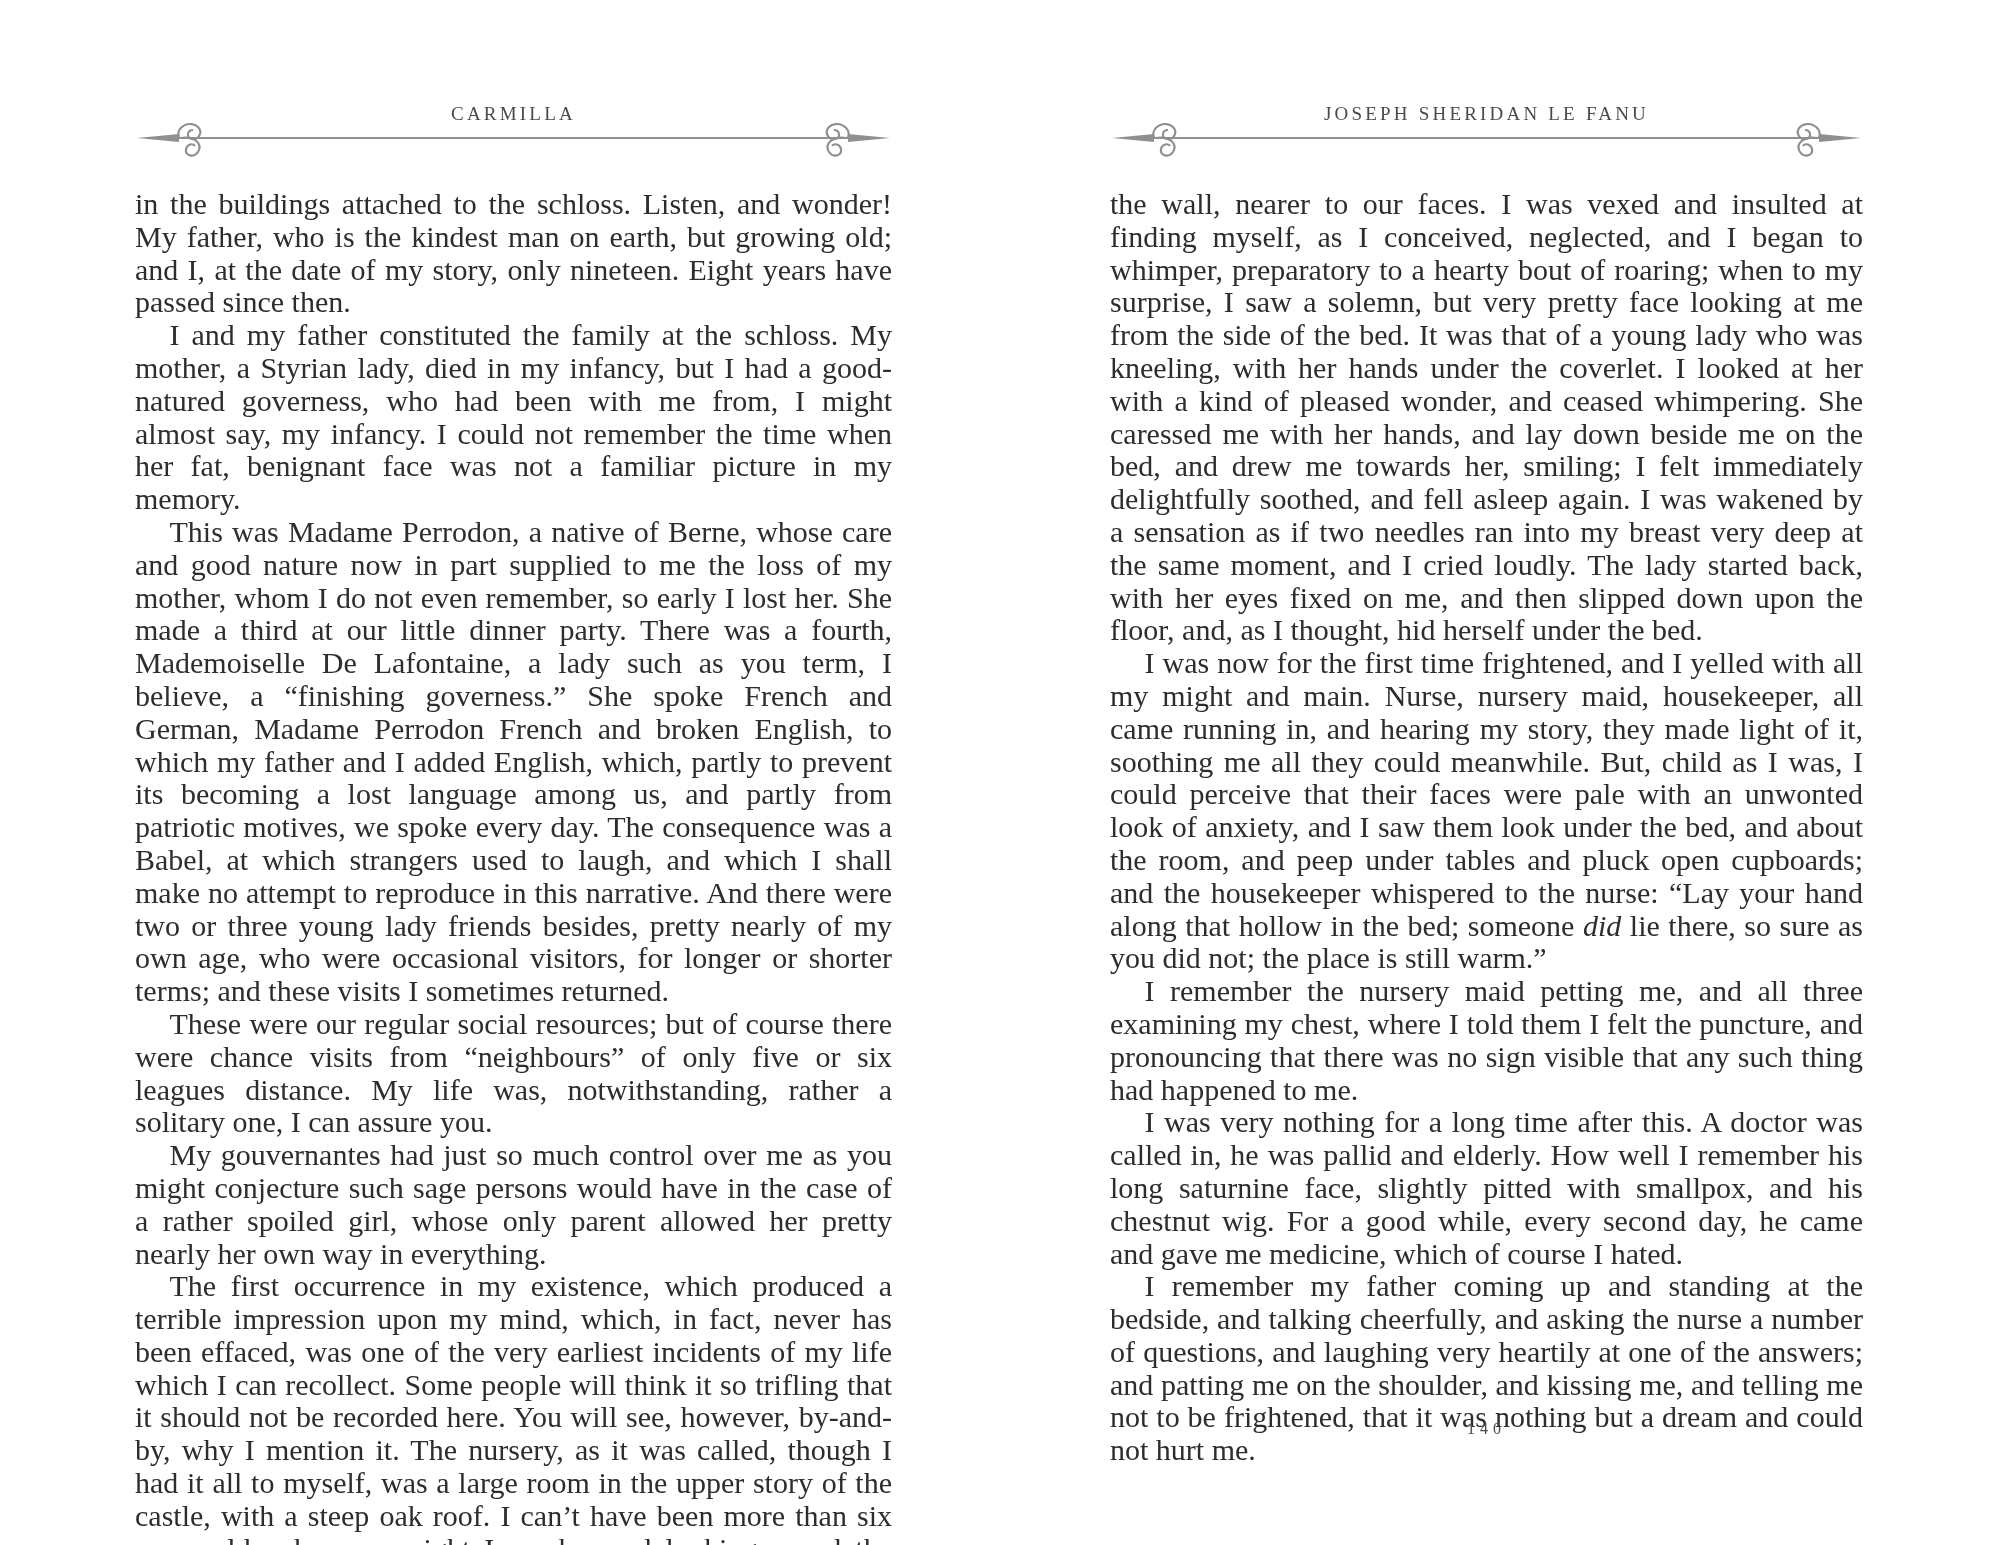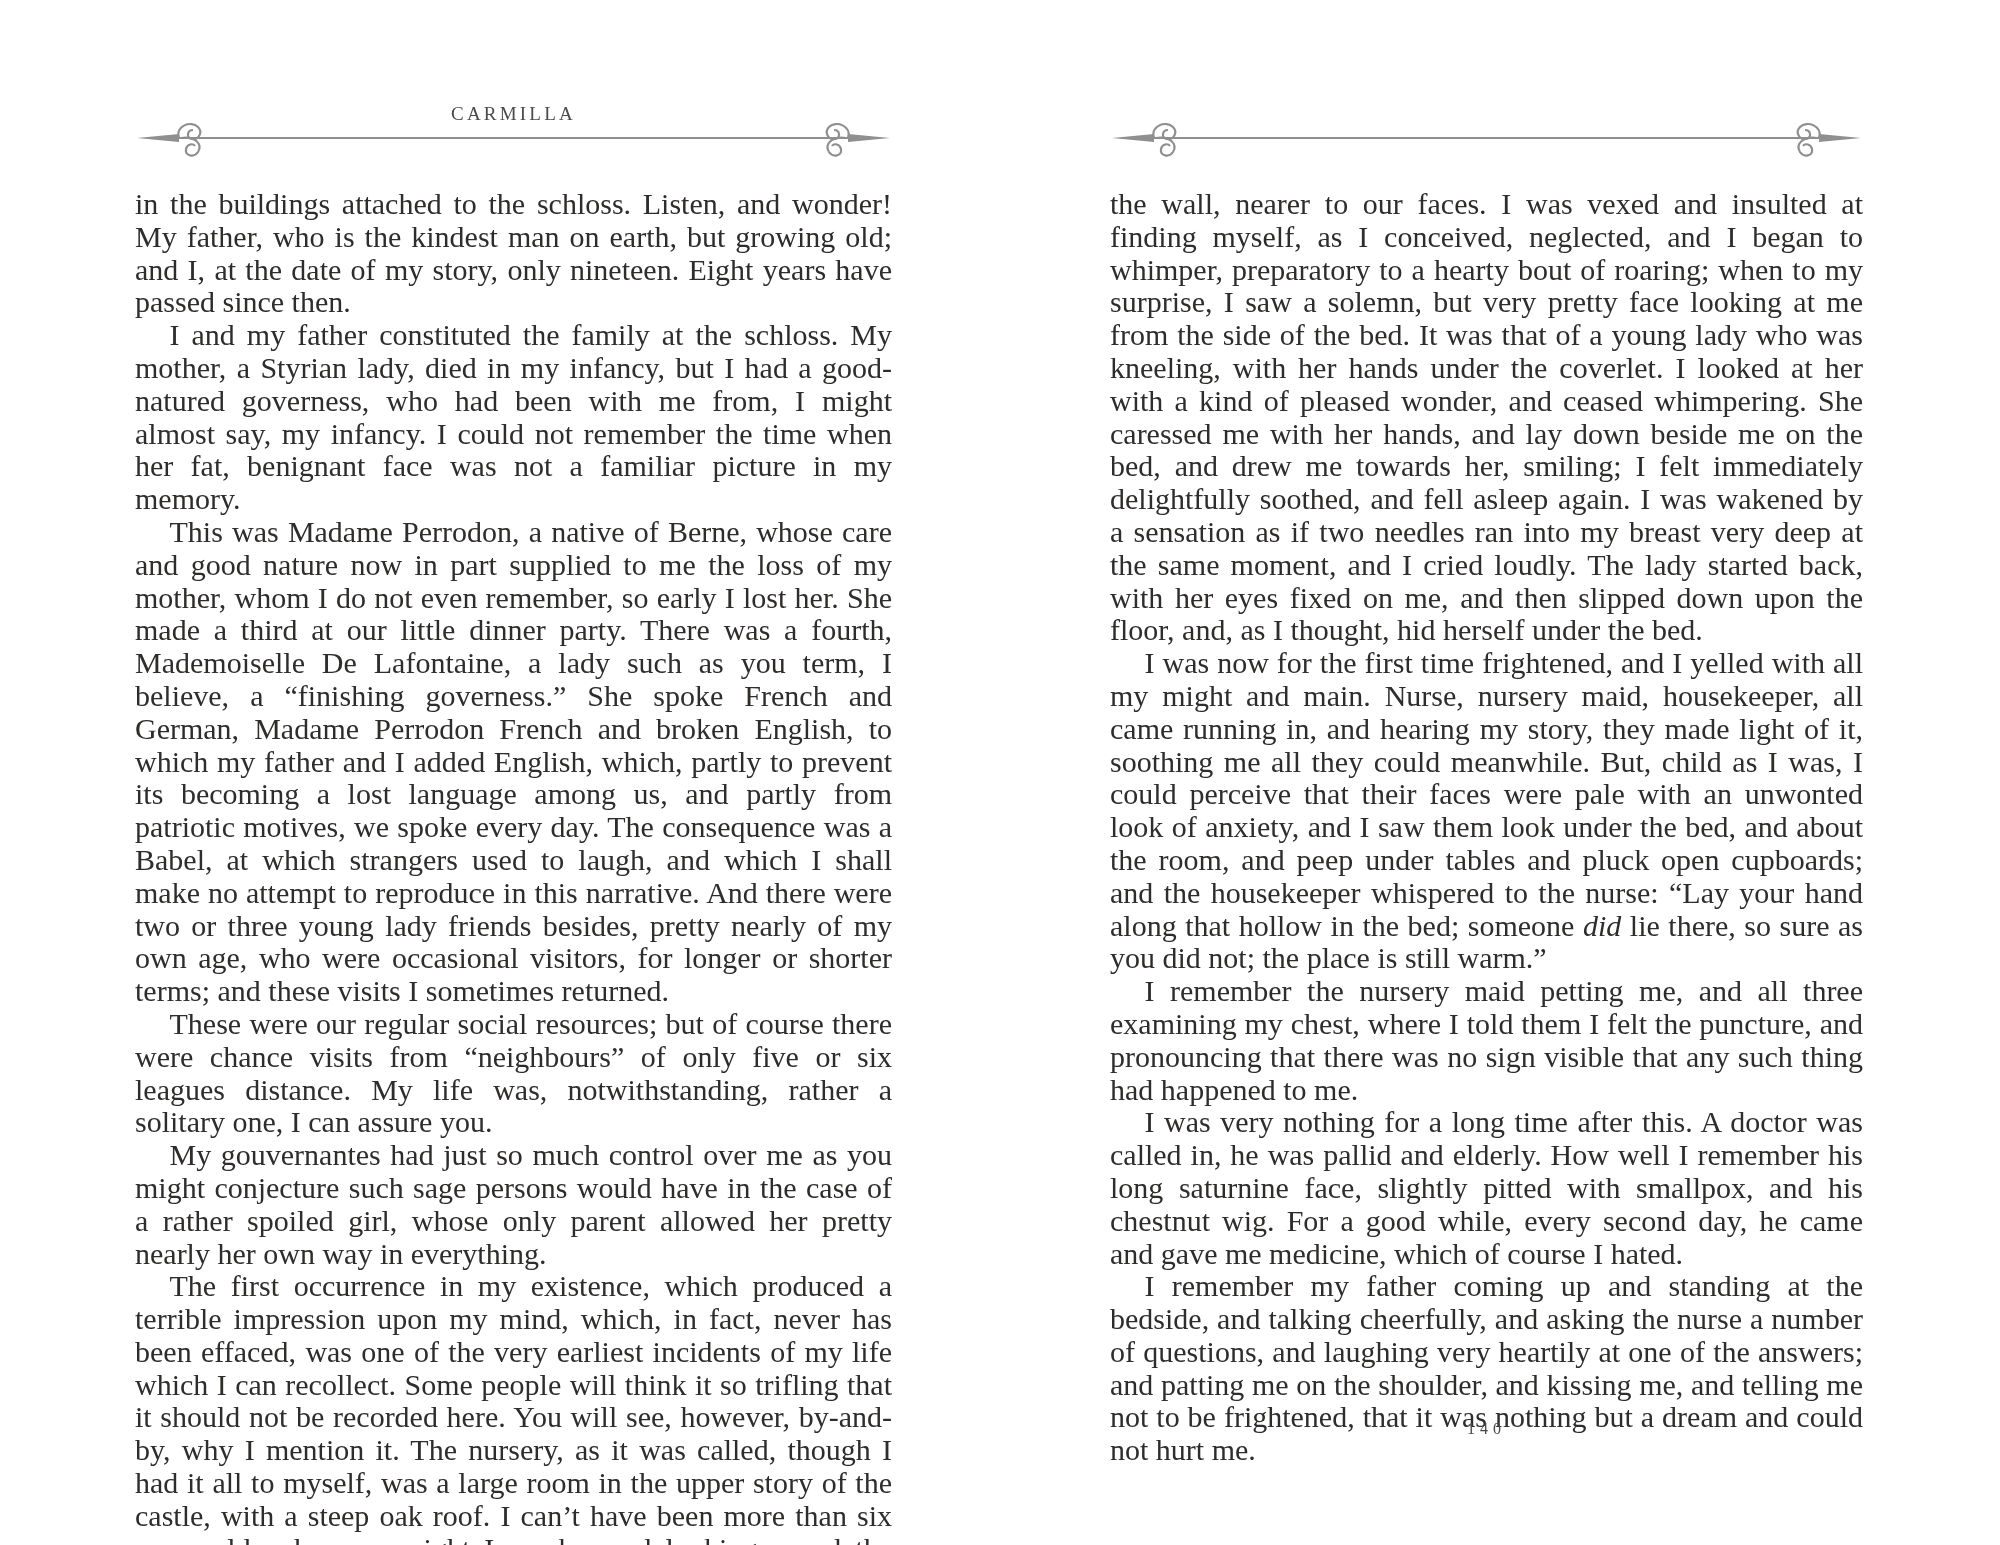--- a/index.html
+++ b/index.html
@@ -100,20 +100,21 @@
       <p><span>I and my father constituted the family at the schloss. My mother, a Styrian lady, died in my infancy, but I had a good-natured governess, who had been with me from, I might almost say, my infancy. I could not remember the time when her fat, benignant face was not a familiar picture in my memory.</span></p>
       <p><span>This was Madame Perrodon, a native of Berne, whose care and good nature now in part supplied to me the loss of my mother, whom I do not even remember, so early I lost her. She made a third at our little dinner party. There was a fourth, Mademoiselle De Lafontaine, a lady such as you term, I believe, a “finishing governess.” She spoke French and German, Madame Perrodon French and broken English, to which my father and I added English, which, partly to prevent its becoming a lost language among us, and partly from patriotic motives, we spoke every day. The consequence was a Babel, at which strangers used to laugh, and which I shall make no attempt to reproduce in this narrative. And there were two or three young lady friends besides, pretty nearly of my own age, who were occasional visitors, for longer or shorter terms; and these visits I sometimes returned.</span></p>
       <p><span>These were our regular social resources; but of course there were chance visits from “neighbours” of only five or six leagues distance. My life was, notwithstanding, rather a solitary one, I can assure you.</span></p>
       <p><span>My gouvernantes had just so much control over me as you might conjecture such sage persons would have in the case of a rather spoiled girl, whose only parent allowed her pretty nearly her own way in everything.</span></p>
       <p class="runs-on"><span>The first occurrence in my existence, which produced a terrible impression upon my mind, which, in fact, never has been effaced, was one of the very earliest incidents of my life which I can recollect. Some people will think it so trifling that it should not be recorded here. You will see, however, by-and-by, why I mention it. The nursery, as it was called, though I had it all to myself, was a large room in the upper story of the castle, with a steep oak roof. I can’t have been more than six years old, when one night I awoke, and looking round the room from my bed, failed to see the nursery maid. Neither was my nurse there; and I thought myself alone. I was not frightened, for I was one of those happy children who are studiously kept in ignorance of ghost stories, of fairy tales, and of all such lore as makes us cover up our heads when the door cracks suddenly, or the flicker of an expiring candle makes the shadow of a bedpost dance upon</span></p>
     </div>
 
   </div>
 
   <div class="page page-right">
+    <div class="running-head">JOSEPH SHERIDAN LE FANU</div>
 
     <svg class="divider" viewBox="0 0 753 44" preserveAspectRatio="xMidYMid meet" xmlns="http://www.w3.org/2000/svg">
       <line class="rule" x1="44" y1="22" x2="709" y2="22"></line>
       <g>
         <path class="tip" d="M2,22 L44,18 L44,26 Z"></path>
         <path class="curl" d="M44,22 C40,10 56,4 63,11 C68,16 64,24 57,23 C51,22 52,14 58,14"></path>
         <path class="curl" d="M46,22 C60,20 68,28 63,36 C59,42 50,40 51,33 C52,28 58,27 60,30"></path>
       </g>
       <g transform="translate(753 0) scale(-1 1)">
         <path class="tip" d="M2,22 L44,18 L44,26 Z"></path>

